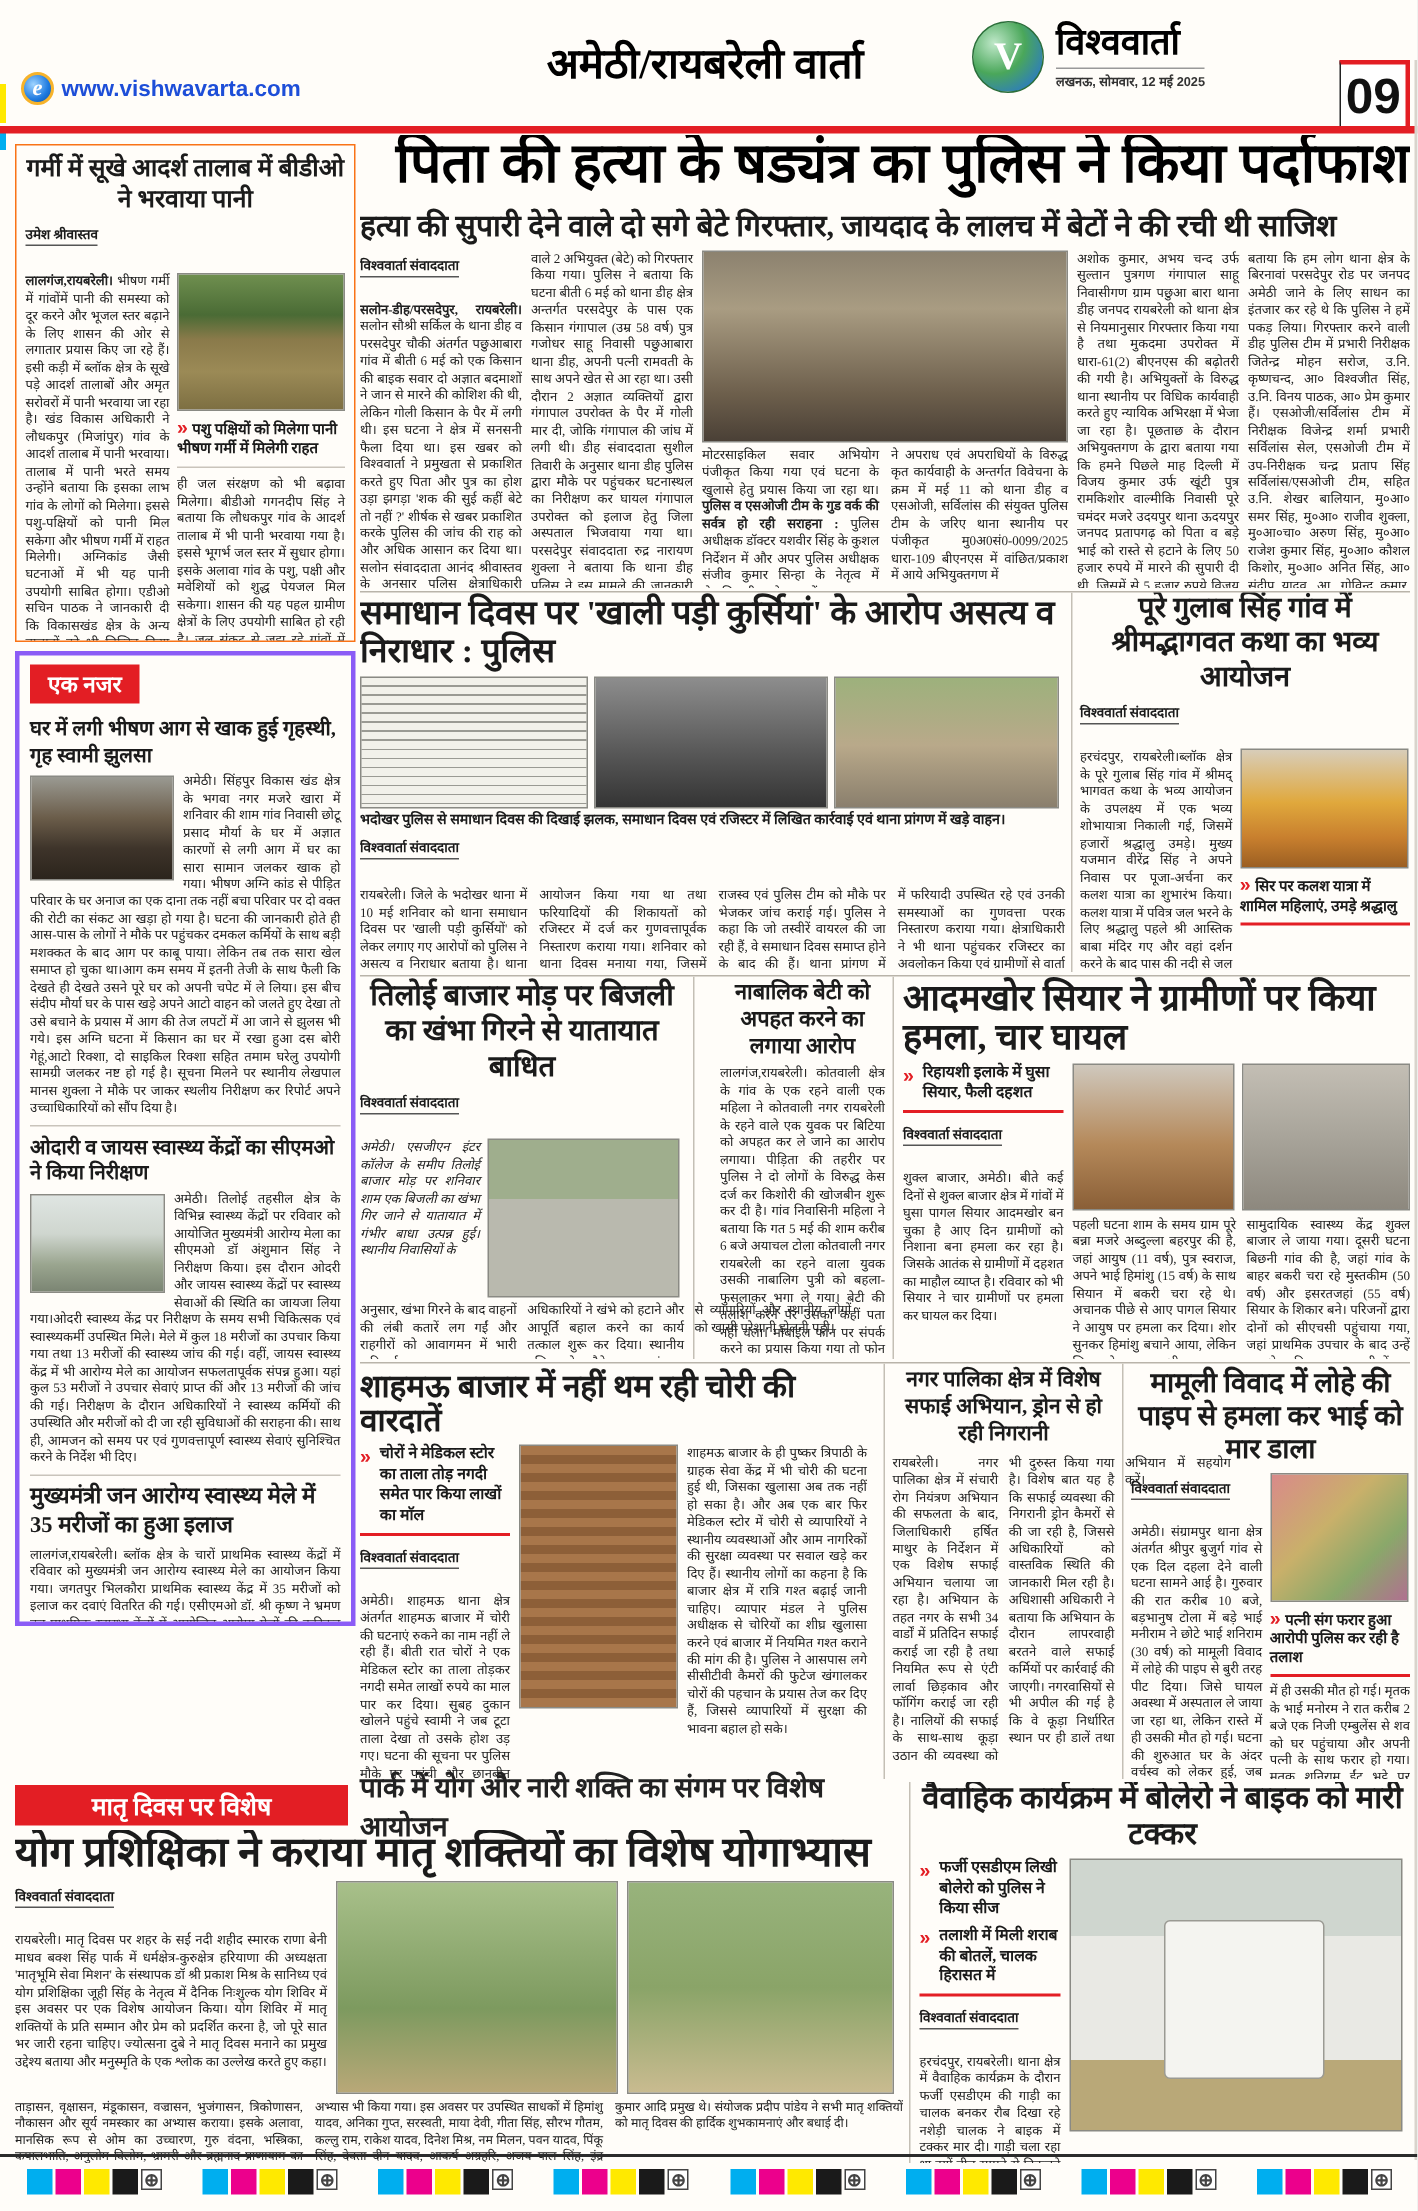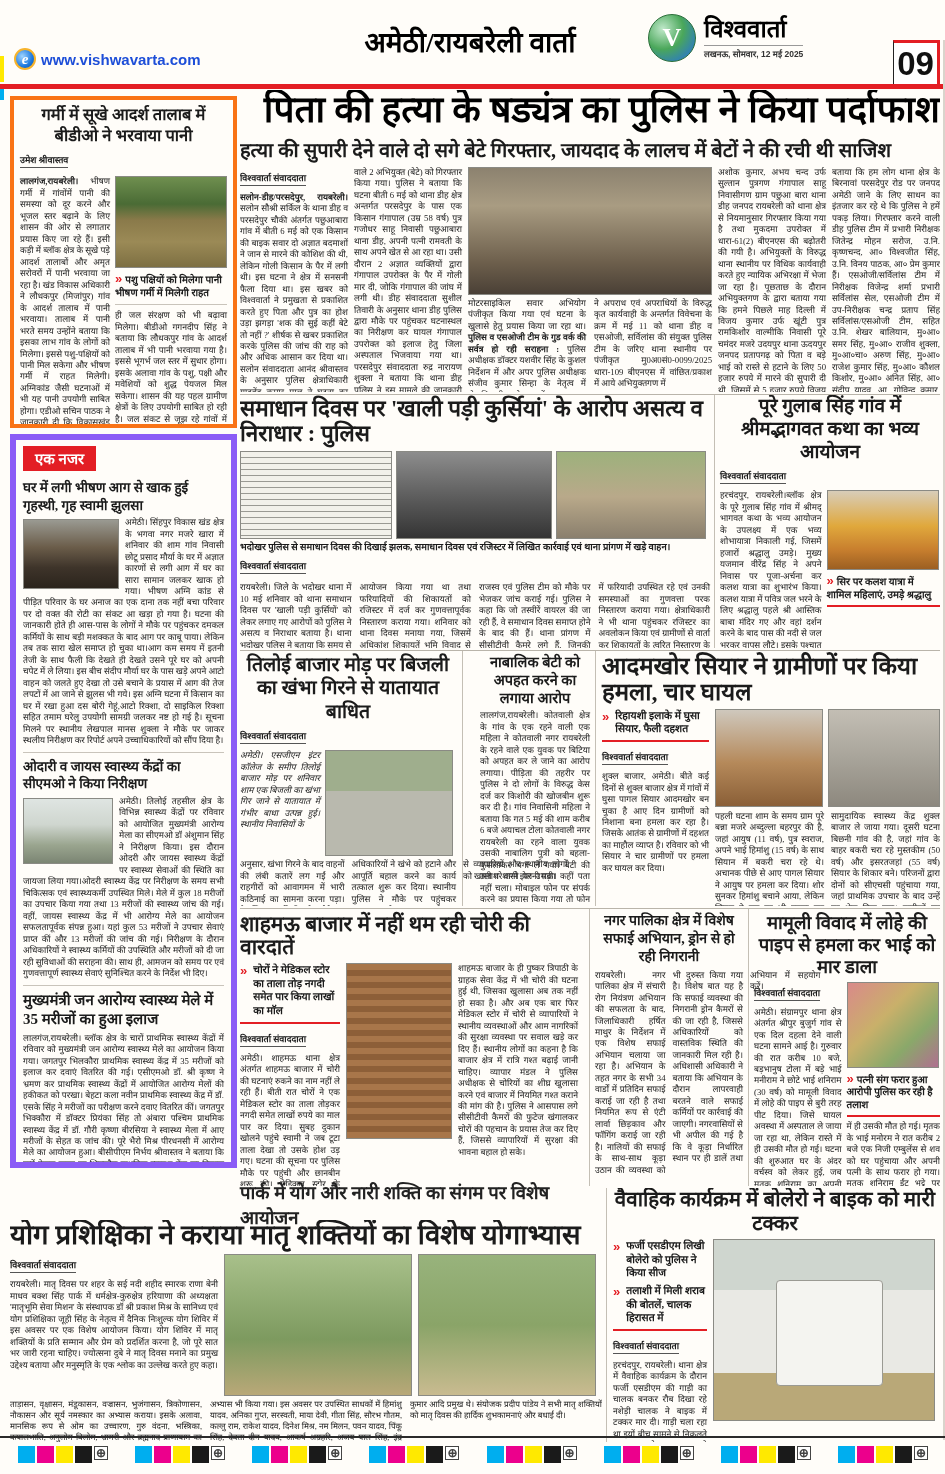--- a/index.html
+++ b/index.html
@@ -23,33 +23,33 @@
   .brandtxt .mast{font:800 24px "Liberation Serif",serif;color:#000;line-height:1;}
   .brandtxt .edn{font:700 8.5px "Liberation Sans",sans-serif;color:#333;margin-top:4px;border-top:1px solid #999;padding-top:2px;}
   .pagenum{position:absolute;left:893px;top:40px;width:47px;height:47px;border:3px solid #e31e24;border-left:1px solid #222;
     display:flex;align-items:center;justify-content:center;font:800 33px "Liberation Sans",sans-serif;color:#111;background:#fff;}
   .redrule{position:absolute;left:0;top:84px;width:945px;height:5px;background:#e31e24;}
   .edgemark-y{position:absolute;left:0;top:56px;width:4px;height:26px;background:#ffe900;}
   .edgemark-c{position:absolute;left:0;top:84px;width:4px;height:16px;background:#00aeef;}
   .edge-r{position:absolute;right:0;top:40px;width:2px;height:1400px;background:#d9d4cc;}
   
   .body{font-size:8.7px;line-height:1.32;text-align:justify;color:#222;}
-  .byline{font:700 9px "Liberation Serif",serif;border-bottom:1.4px solid #555;display:inline-block;padding-bottom:1px;margin-bottom:6px;}
+  .byline{font:700 9px "Liberation Serif",serif;border-bottom:1.4px solid #555;display:inline-block;padding-bottom:1px;margin-bottom:16px;}
   .dateline{font-weight:700;}
   .photo{border:1px solid #8a8a84;}
   .cap{font:700 10px "Liberation Serif",serif;line-height:1.25;}
   .pointer{color:#e31e24;font:900 13px "Liberation Sans",sans-serif;margin-right:3px;}
   .redline{height:2px;background:#e31e24;margin:4px 0;}
   .bullethead{font:700 10.5px "Liberation Serif",serif;line-height:1.3;display:flex;gap:3px;}
   
-  .box1{position:absolute;left:10px;top:96px;width:227px;height:332px;border:4px solid #f97316;padding:5px 6px;overflow:hidden;}
+  .box1{position:absolute;left:10px;top:96px;width:227px;height:332px;border:1px solid #f97316;padding:5px 6px;overflow:hidden;}
   .box1 h2{margin:0 0 3px;font:800 16.5px "Liberation Serif",serif;text-align:center;line-height:1.25;}
   .box1row{display:flex;gap:5px;}
   .pond{width:112px;height:92px;background:linear-gradient(180deg,#6f8f4f,#4a6b35 30%,#8a7a4a 48%,#9b8a56 72%,#7d6f42);}
-  .box2{position:absolute;left:10px;top:434px;width:227px;height:734px;border:6px solid #8b5cf6;padding:6px 7px;overflow:hidden;}
+  .box2{position:absolute;left:10px;top:434px;width:227px;height:650px;border:3px solid #8b5cf6;padding:6px 7px;overflow:hidden;}
   .eklabel{background:#e31e24;color:#fff;font:800 15px "Liberation Serif",serif;display:inline-block;padding:2px 12px 3px;margin-bottom:4px;}
   .story h3{margin:4px 0 3px;font:800 13.5px "Liberation Serif",serif;line-height:1.3;}
   .story h3.big{font-size:15px;}
   .fl{float:left;margin:2px 6px 2px 0;}
   .fire{width:96px;height:70px;background:linear-gradient(180deg,#9a9a92,#6b5d4a 40%,#3e342a 70%,#2b241c);}
   .hosp{width:90px;height:66px;background:linear-gradient(180deg,#dfe5e2,#cfd6cf 40%,#9aa58f 72%,#7b8573);}
   .sep{border-top:1px solid #c9c4bb;margin:5px 0;}
   
   .lead{position:absolute;left:240px;top:90px;width:700px;height:302px;overflow:hidden;}
   .lead h1{margin:0;font:900 37px "Liberation Serif",serif;text-align:right;line-height:1.1;color:#000000;}
@@ -339,20 +339,21 @@
           <div class="cap" style="margin-top:3px;" data-name="mamuli-caption">
             <span class="pointer" data-name="pointer-icon">»</span><span>पत्नी संग फरार हुआ आरोपी पुलिस कर रही है तलाश</span>
           </div>
           <div class="redline" data-name="red-rule"></div>
           <div class="body" data-name="mamuli-body2">में ही उसकी मौत हो गई। मृतक के भाई मनोरम ने रात करीब 2 बजे एक निजी एम्बुलेंस से शव को घर पहुंचाया और अपनी पत्नी के साथ फरार हो गया। मृतक शनिराम ईंट भट्ठे पर मजदूरी करता था और बेहद गरीब परिवार से था। उसके चार बच्चे सब्नी (8), अमित (7), विकास (4) और छोटू (2) हैं। पत्नी संगीता उस वक्त मायके में थी और वह गर्भवती भी है।</div>
         </div>
       </div>
     </div>
   </div>
 
+  <div class="mlabel" data-name="mother-day-label">मातृ दिवस पर विशेष</div>
   <div class="mstrip" data-name="mother-day-strip-headline">पार्क में योग और नारी शक्ति का संगम पर विशेष आयोजन</div>
 
   <div class="yoga" data-name="article-yoga">
     <h2 data-name="yoga-headline">योग प्रशिक्षिका ने कराया मातृ शक्तियों का विशेष योगाभ्यास</h2>
     <div class="yorow" data-name="yoga-row">
       <div class="ycol1" data-name="yoga-left-col">
         <span class="byline" data-name="yoga-byline">विश्ववार्ता संवाददाता</span>
         <div class="body" data-name="yoga-body1">रायबरेली। मातृ दिवस पर शहर के सई नदी शहीद स्मारक राणा बेनी माधव बक्श सिंह पार्क में धर्मक्षेत्र-कुरुक्षेत्र हरियाणा की अध्यक्षता 'मातृभूमि सेवा मिशन' के संस्थापक डॉ श्री प्रकाश मिश्र के सानिध्य एवं योग प्रशिक्षिका जूही सिंह के नेतृत्व में दैनिक निःशुल्क योग शिविर में इस अवसर पर एक विशेष आयोजन किया। योग शिविर में मातृ शक्तियों के प्रति सम्मान और प्रेम को प्रदर्शित करना है, जो पूरे सात भर जारी रहना चाहिए। ज्योत्सना दुबे ने मातृ दिवस मनाने का प्रमुख उद्देश्य बताया और मनुस्मृति के एक श्लोक का उल्लेख करते हुए कहा।</div>
       </div>
       <div class="photo park1" data-name="yoga-trainer-photo"></div>

